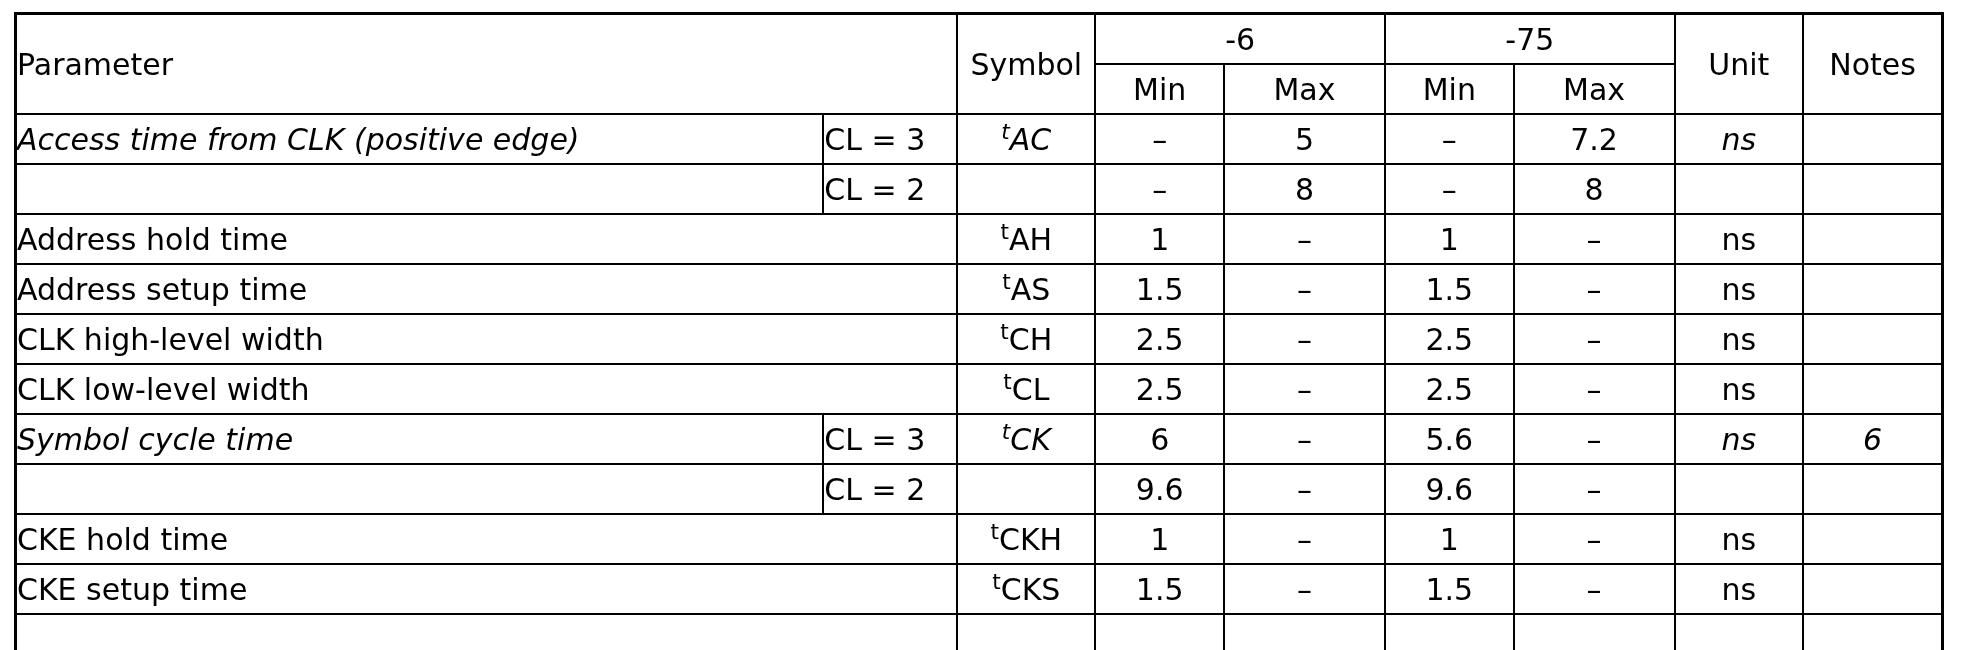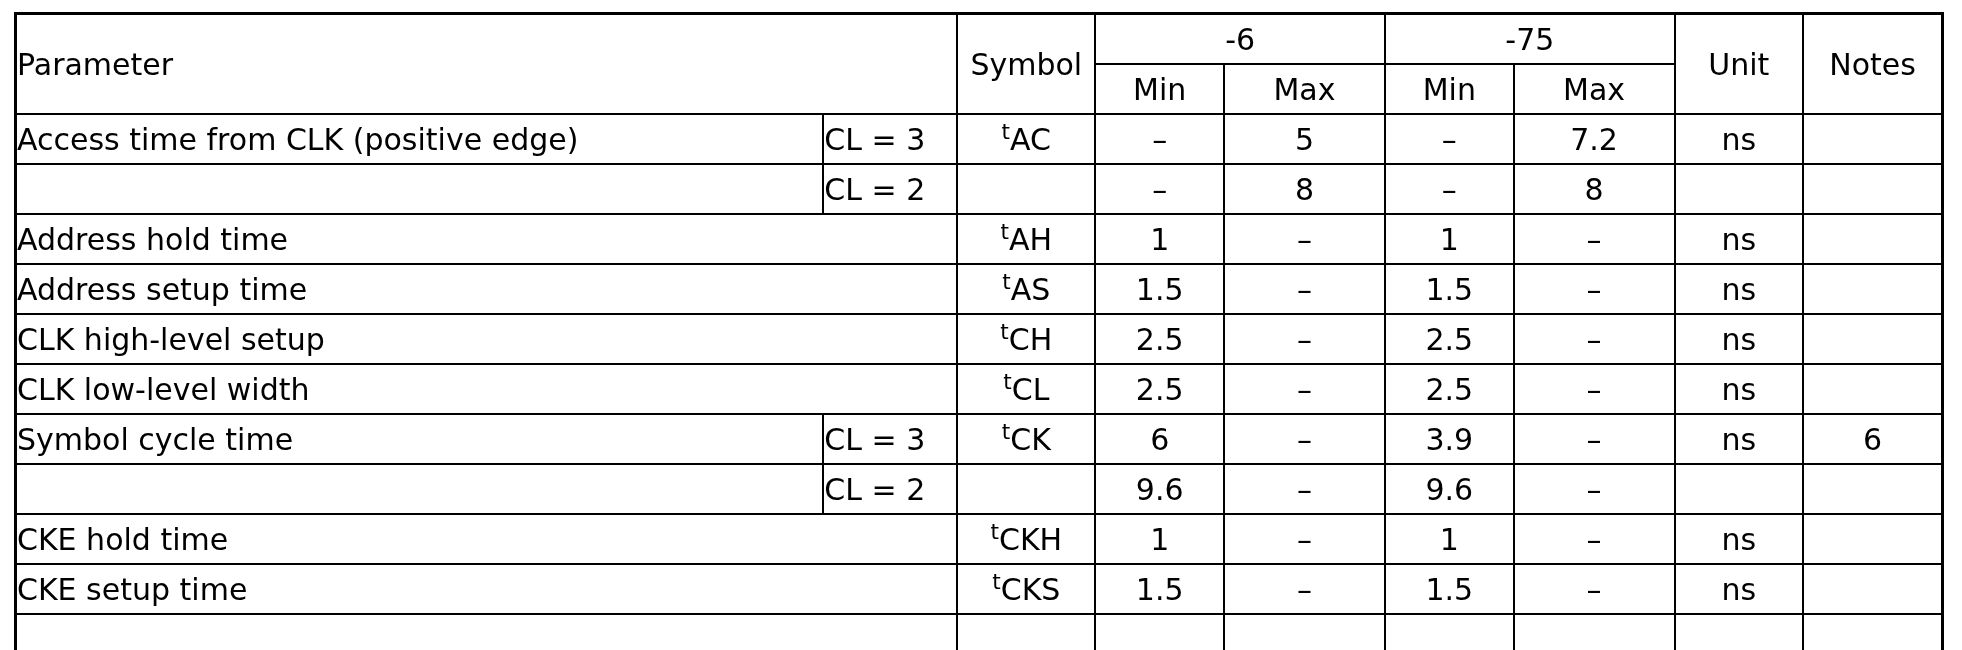--- a/index.html
+++ b/index.html
@@ -76,21 +76,21 @@
     text-align: center;
   }
   .unit {
     text-align: center;
     margin-top: 20px;
   }
   .notes {
     text-align: center;
   }
   .nob-top { border-top: none; }
-  .nob-bottom { border-bottom: none; }
+  .nob-bottom { border-bottom: none; font-style: italic; }
   col.c-param { width: 742px; }
   col.c-cl    { width: 123px; }
   col.c-sym   { width: 127px; }
   col.c-min6  { width: 118px; }
   col.c-max6  { width: 148px; }
   col.c-min75 { width: 118px; }
   col.c-max75 { width: 148px; }
   col.c-unit  { width: 118px; }
   col.c-notes { width: 128px; }
   .cut-row td {
@@ -175,21 +175,21 @@
         <td class="sym"><sup>t</sup><span>AS</span></td>
         <td class="num">1.5</td>
         <td class="num">–</td>
         <td class="num">1.5</td>
         <td class="num">–</td>
         <td class="unit">ns</td>
         <td class="notes"></td>
       </tr>
 
       <tr>
-        <td class="param" colspan="2">CLK high-level setup</td>
+        <td class="param" colspan="2">CLK high-level width</td>
         <td class="sym"><sup>t</sup><span>CH</span></td>
         <td class="num">2.5</td>
         <td class="num">–</td>
         <td class="num">2.5</td>
         <td class="num">–</td>
         <td class="unit">ns</td>
         <td class="notes"></td>
       </tr>
 
       <tr>
@@ -202,21 +202,21 @@
         <td class="unit">ns</td>
         <td class="notes"></td>
       </tr>
 
       <tr>
         <td class="param nob-bottom">Symbol cycle time</td>
         <td class="cl">CL = 3</td>
         <td class="sym nob-bottom"><sup>t</sup><span>CK</span></td>
         <td class="num">6</td>
         <td class="num">–</td>
-        <td class="num">3.9</td>
+        <td class="num">5.6</td>
         <td class="num">–</td>
         <td class="unit nob-bottom">ns</td>
         <td class="notes nob-bottom">6</td>
       </tr>
 
       <tr>
         <td class="param nob-top"></td>
         <td class="cl">CL = 2</td>
         <td class="sym nob-top"><sup></sup><span></span></td>
         <td class="num">9.6</td>

